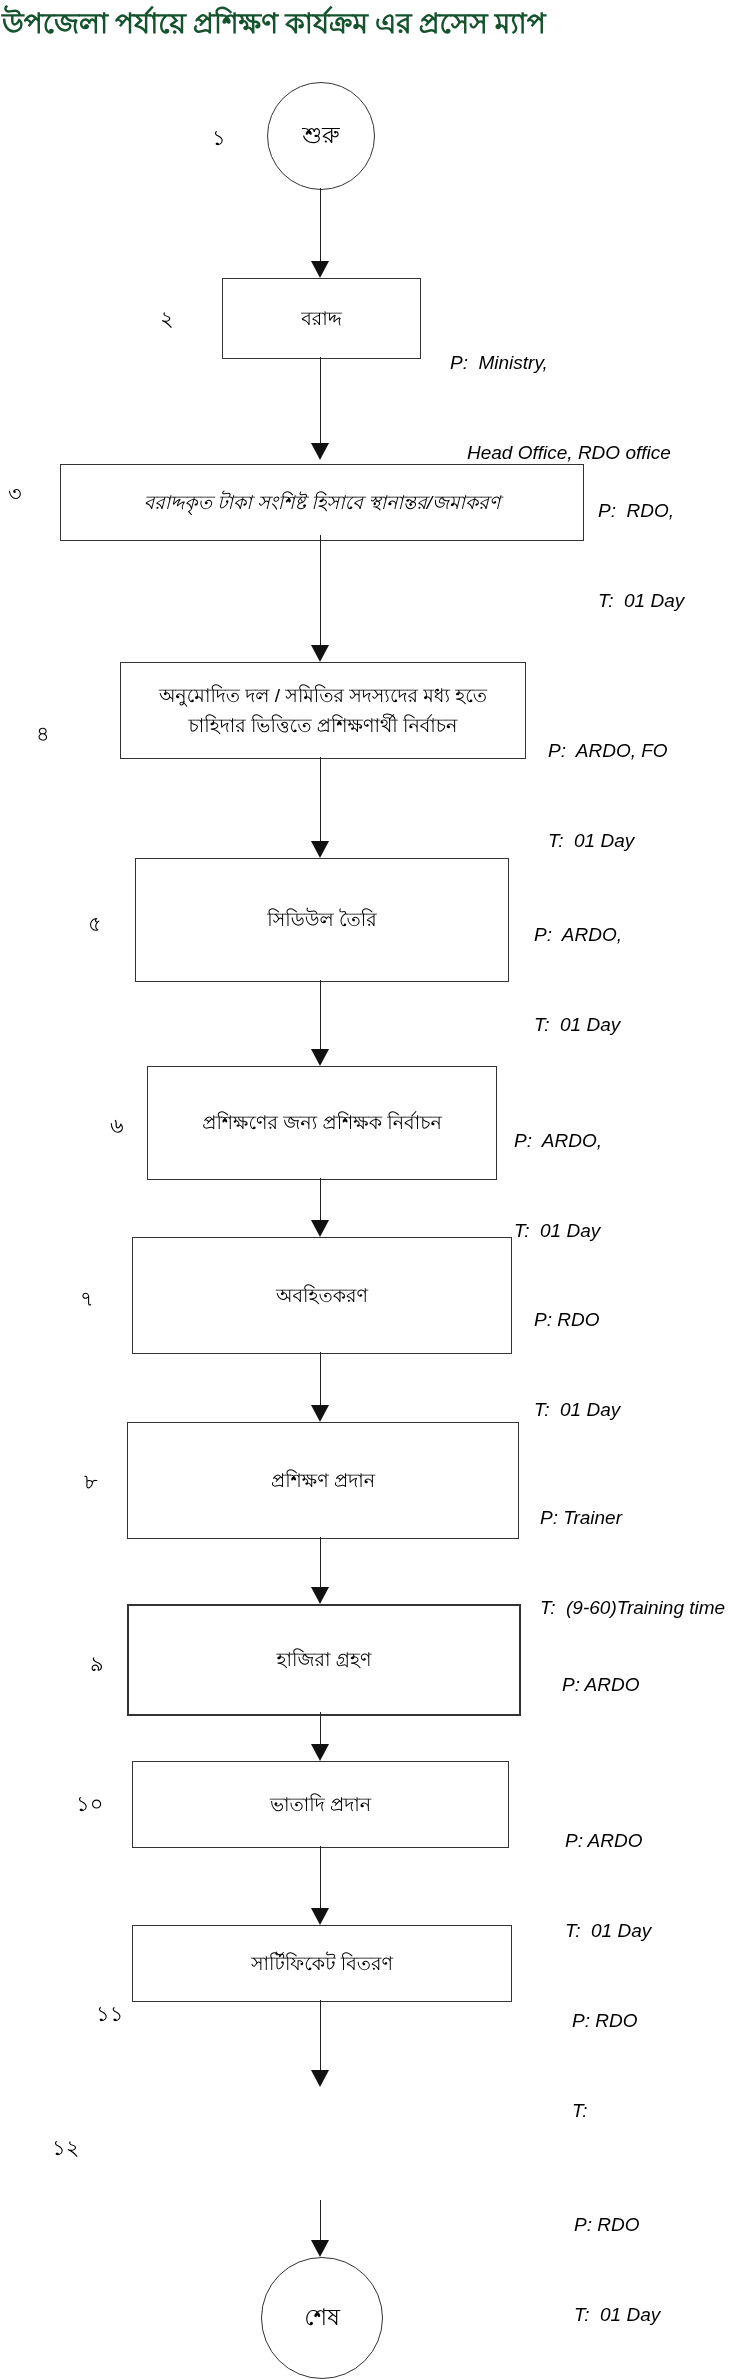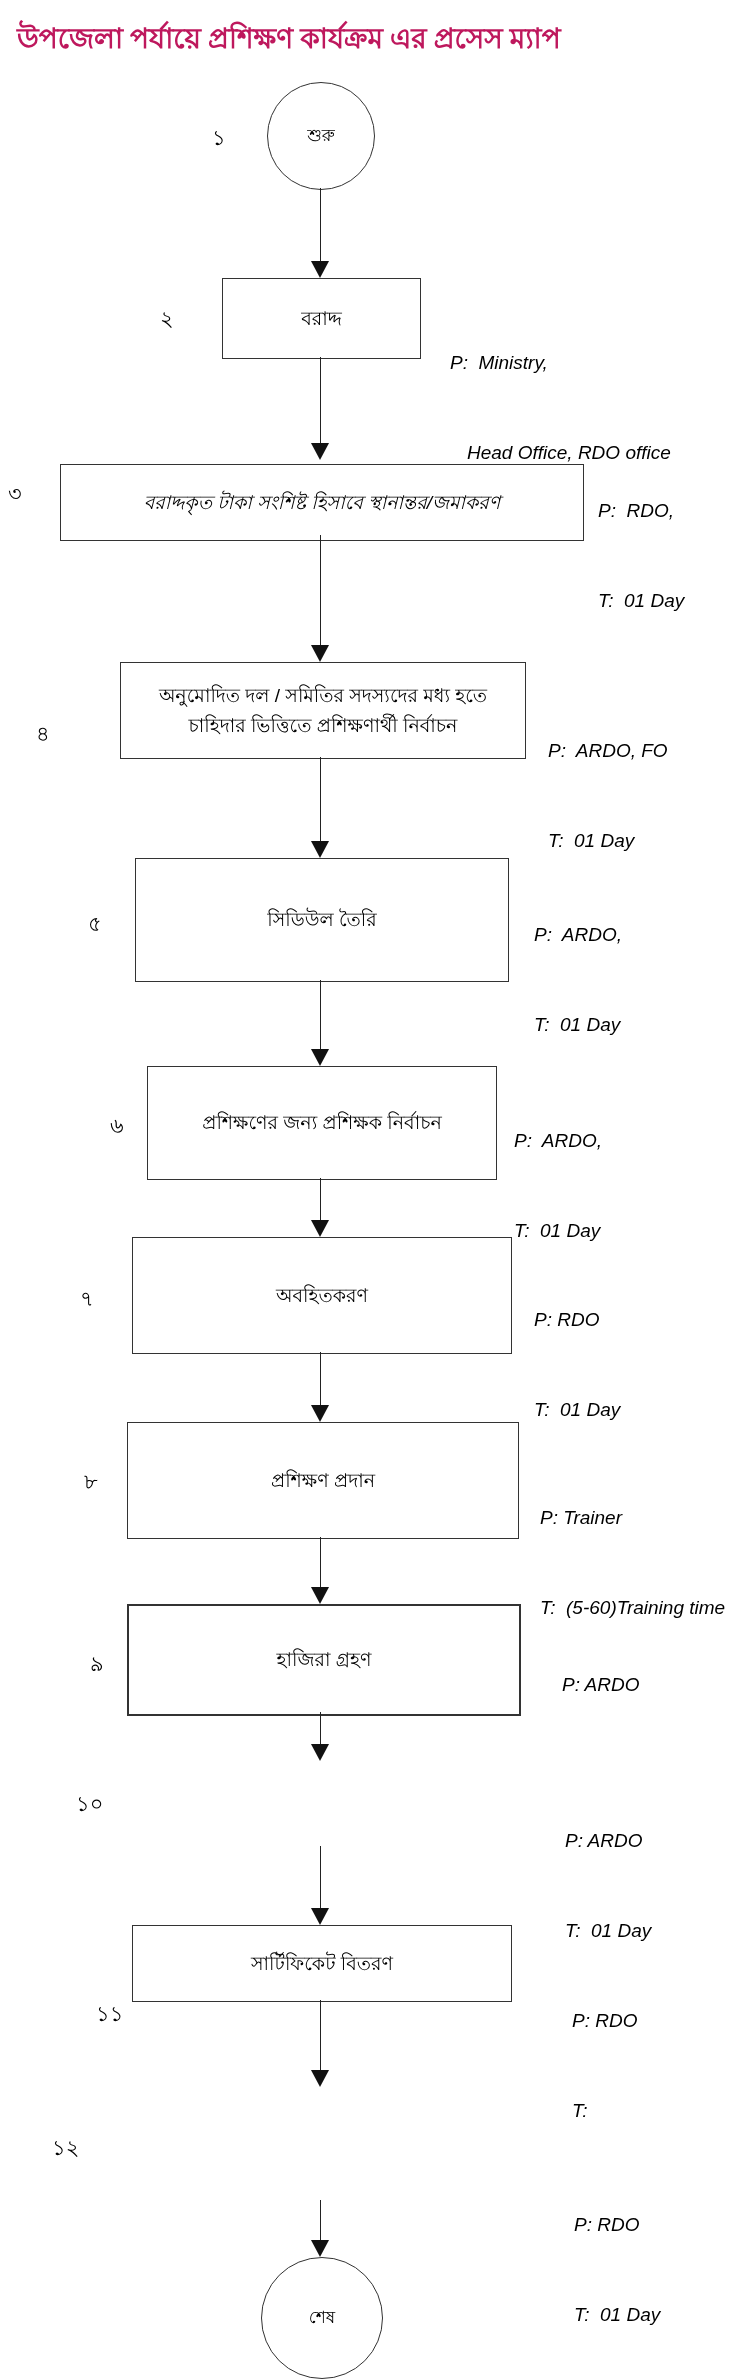--- a/index.html
+++ b/index.html
@@ -1,29 +1,29 @@
 <!DOCTYPE html>
 <html><head>
 <meta charset="utf-8">
 <style>
   html,body{margin:0;padding:0;background:#fff;}
   .canvas{
     position:relative;width:750px;height:2379px;background:#fff;overflow:hidden;
     font-family:"Liberation Sans","DejaVu Sans",sans-serif;color:#000;
   }
   .title{
-    position:absolute;left:2px;top:2px;margin:15px;
-    font-size:28px;font-weight:bold;letter-spacing:0;color:#be185d;
+    position:absolute;left:2px;top:2px;margin:0;
+    font-size:28px;font-weight:bold;letter-spacing:0;color:#14532d;
     font-family:"Liberation Serif","DejaVu Serif",serif;
   }
   
   .terminal{
     position:absolute;border:1px solid #333;border-radius:50%;background:#fff;
     display:flex;align-items:center;justify-content:center;
-    font-size:17px;color:#000;
+    font-size:23px;color:#000;
   }
   .t-start{left:267px;top:82px;width:106px;height:106px;}
   .t-end{left:261px;top:2257px;width:120px;height:120px;}
   
   .box{
     position:absolute;border:1px solid #333;background:#fff;
     display:flex;flex-direction:column;align-items:center;justify-content:center;
     text-align:right;font-size:19px;line-height:1.55;color:#000;
   }
   .b2{left:222px;top:278px;width:197px;height:79px;}
@@ -191,21 +191,21 @@
       <span class="shaft"></span>
       <span class="head"></span>
     </div>
 
   <span class="num n8">৮</span>
   <div class="box b8">
     <span>প্রশিক্ষণ প্রদান</span>
   </div>
   <div class="ann an8">
     <div>P: Trainer</div>
-    <div>T:  (5-60)Training time</div>
+    <div>T:  (9-60)Training time</div>
   </div>
 
   <div class="arrow a8">
       <span class="shaft"></span>
       <span class="head"></span>
     </div>
 
   <span class="num n9">৯</span>
   <div class="box b9">
     <span>হাজিরা গ্রহণ</span>
@@ -213,20 +213,23 @@
   <div class="ann an9">
     <div>P: ARDO</div>
   </div>
 
   <div class="arrow a9">
       <span class="shaft"></span>
       <span class="head"></span>
     </div>
 
   <span class="num n10">১০</span>
+  <div class="box b10">
+    <span>ভাতাদি প্রদান</span>
+  </div>
   <div class="ann an10">
     <div>P: ARDO</div>
     <div>T:  01 Day</div>
   </div>
 
   <div class="arrow a10">
       <span class="shaft"></span>
       <span class="head"></span>
     </div>
 

